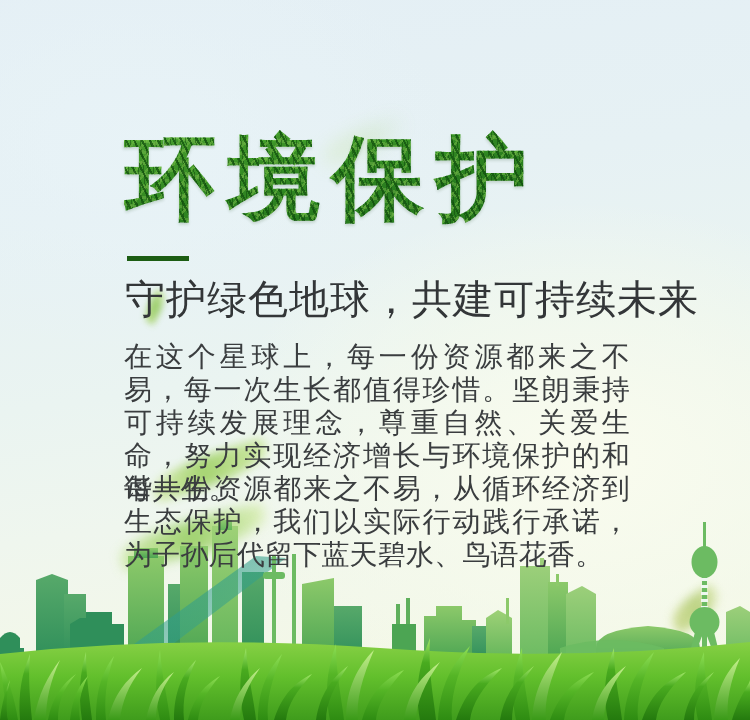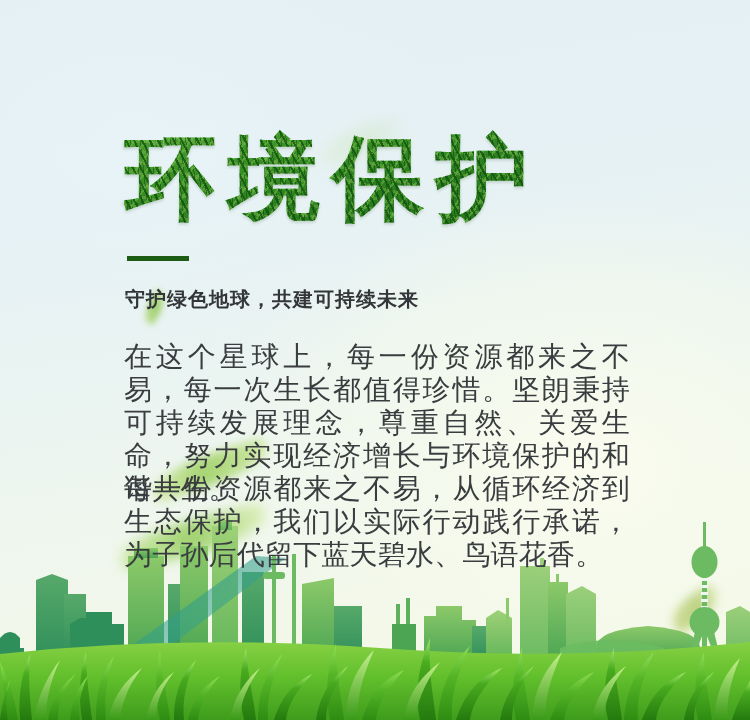--- a/index.html
+++ b/index.html
@@ -99,23 +99,23 @@
   .rule {
     position:absolute;
     left:127px; top:256px;
     width:62px; height:5px;
     background:#1c5d13;
   }
 
   .subtitle {
     position:absolute;
     left:125px; top:279px;
-    font-size:20px;
+    font-size:40px;
     line-height:40px;
-    font-weight:bold;
+    font-weight:normal;
     color:#333638;
     letter-spacing:1px;
     white-space:nowrap;
   }
 
   .para {
     position:absolute;
     left:124px;
     width:506px;
     font-size:28px;

